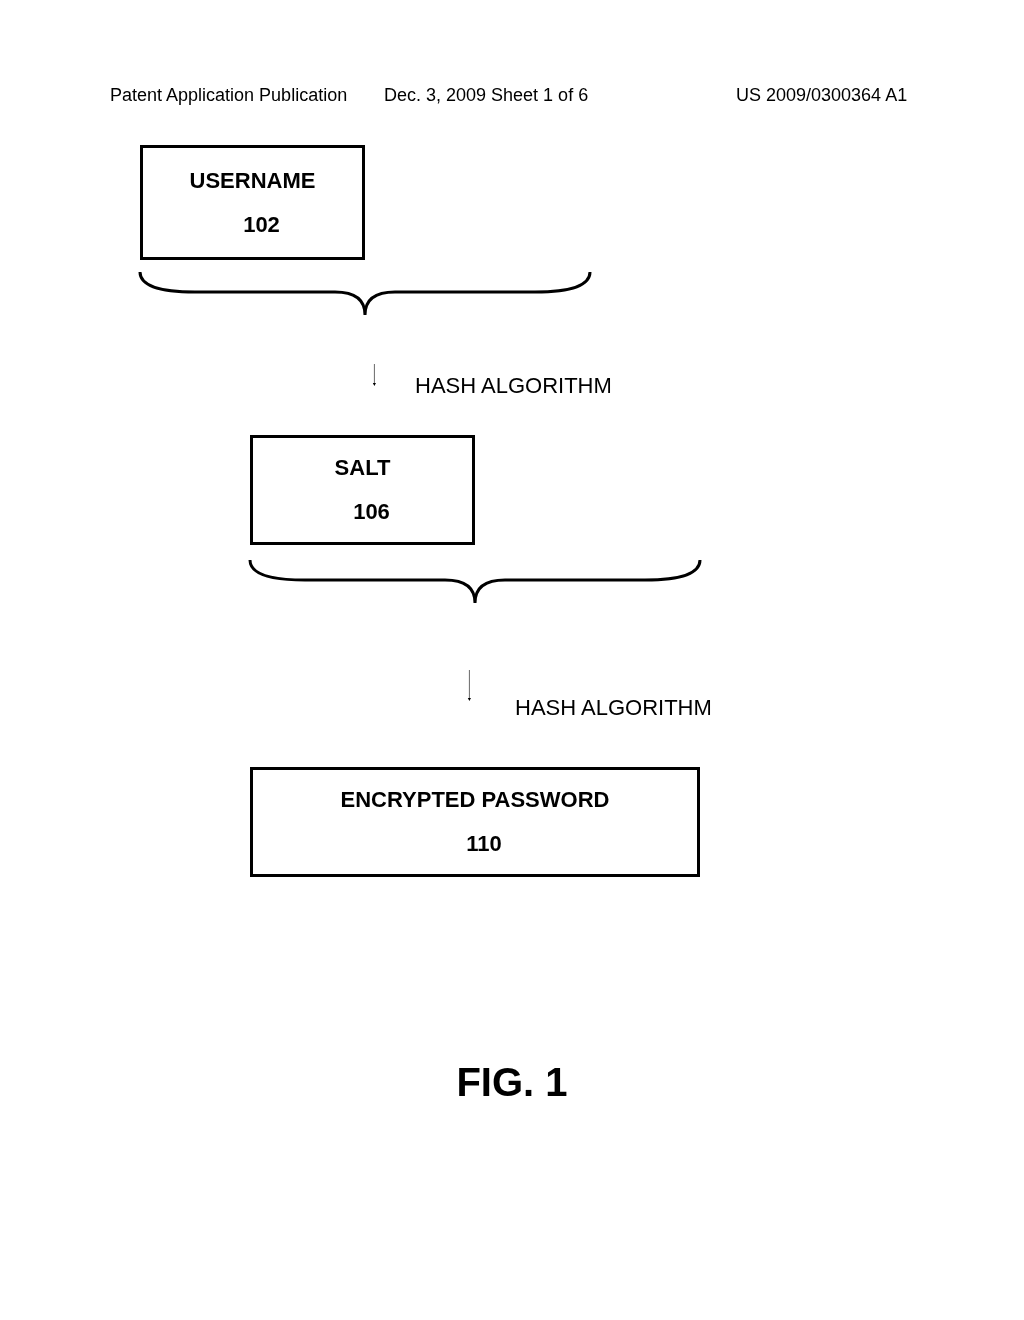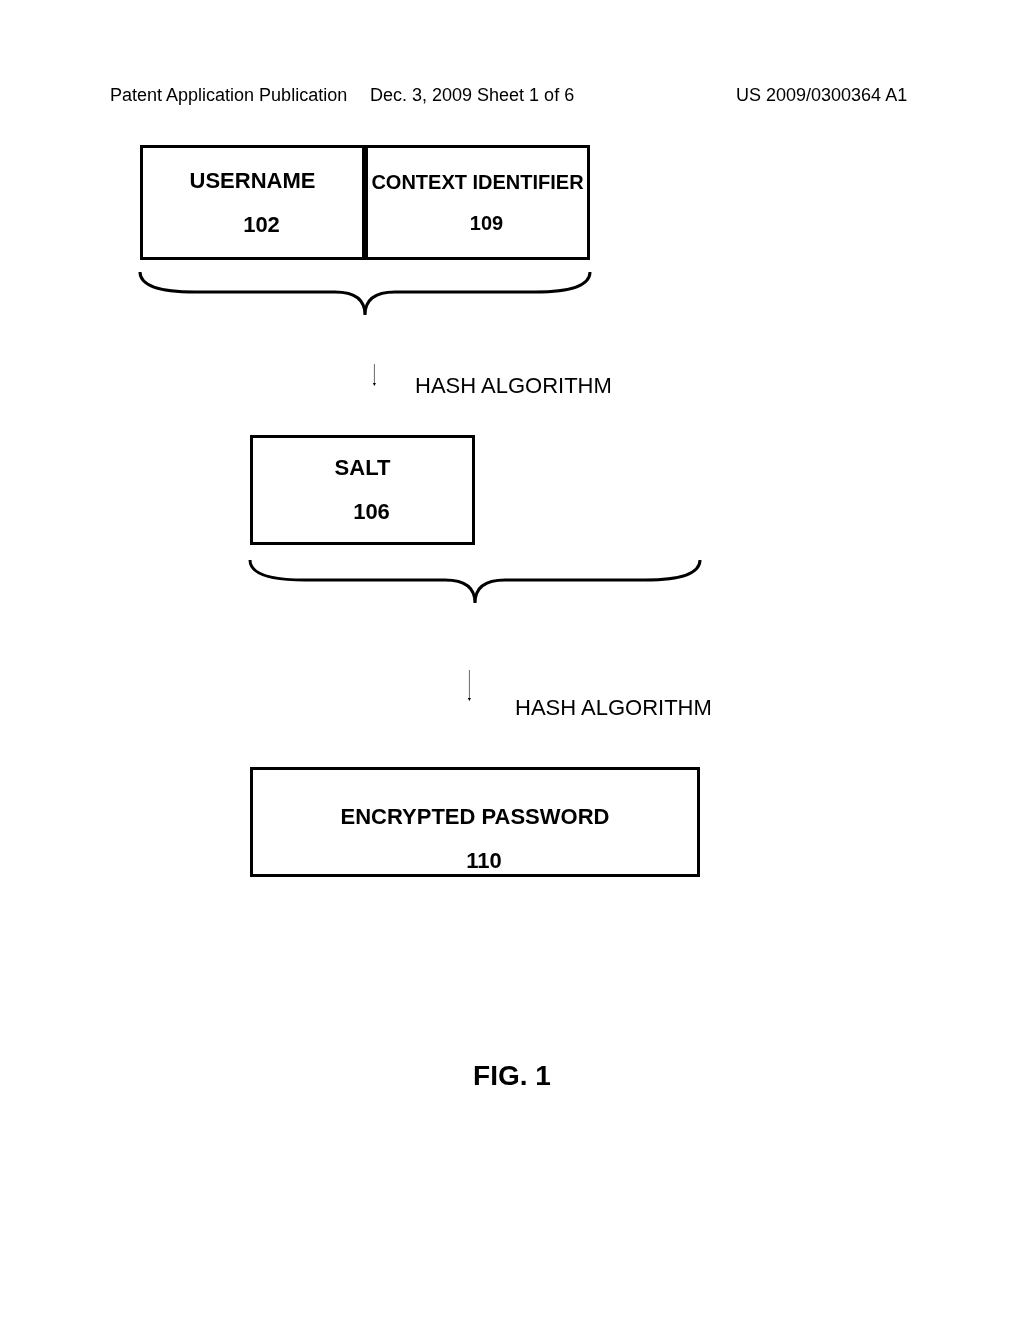--- a/index.html
+++ b/index.html
@@ -10,21 +10,21 @@
       position: relative;
       background: white;
     }
     .header {
       position: absolute;
       top: 85px;
       width: 100%;
       font-size: 18px;
     }
     .header-left { position: absolute; left: 110px; font-weight: normal; }
-    .header-center { position: absolute; left: 370px; }
+    .header-center { position: absolute; left: 384px; }
     .header-right { position: absolute; left: 700px; margin-left: 36px; }
     
     .diagram {
       position: absolute;
       top: 140px;
       left: 110px;
       width: 770px;
       height: 900px;
     }
     
@@ -63,49 +63,45 @@
     
     .brace2 { position: absolute; left: 135px; top: 415px; width: 460px; height: 55px; }
     
     
     .arrow2 { position: absolute; left: 359px; top: 468px; width: 4px; height: 155px; }
     
     
     .hash2 { position: absolute; left: 405px; top: 555px; font-size: 22px; font-weight: normal; }
     
     
-    .box5 { left: 140px; top: 627px; width: 450px; height: 110px; justify-content: flex-end; }
+    .box5 { left: 140px; top: 627px; width: 450px; height: 110px; }
     
     .fig-label {
       position: absolute;
       top: 1060px;
       width: 1024px;
       text-align: center;
-      font-size: 28px;
+      font-size: 40px;
       font-weight: bold;
     }
   </style>
 </head>
 <body>
 
 <div class="header">
   <span class="header-left">Patent Application Publication</span>
   <span class="header-center">Dec. 3, 2009   Sheet 1 of 6</span>
   <span class="header-right">US 2009/0300364 A1</span>
 </div>
 
 <div class="diagram">
 
   <div class="box box1">
     <div class="title">USERNAME</div>
     <div class="ref">102</div>
-  </div>
-  <div class="box box2">
-    <div class="title">CONTEXT IDENTIFIER</div>
-    <div class="ref">109</div>
   </div>
 
   <svg class="brace1" viewBox="0 0 460 55">
     <path d="M 5 5 Q 5 25 60 25 L 200 25 Q 230 25 230 48 Q 230 25 260 25 L 400 25 Q 455 25 455 5" stroke="black" stroke-width="3" fill="none"></path>
   </svg>
 
   <svg class="arrow1" viewBox="0 0 20 110" style="overflow:visible">
     <line x1="2" y1="0" x2="2" y2="98" stroke="black" stroke-width="3"></line>
     <polygon points="-6,95 10,95 2,110" fill="black"></polygon>
   </svg>

